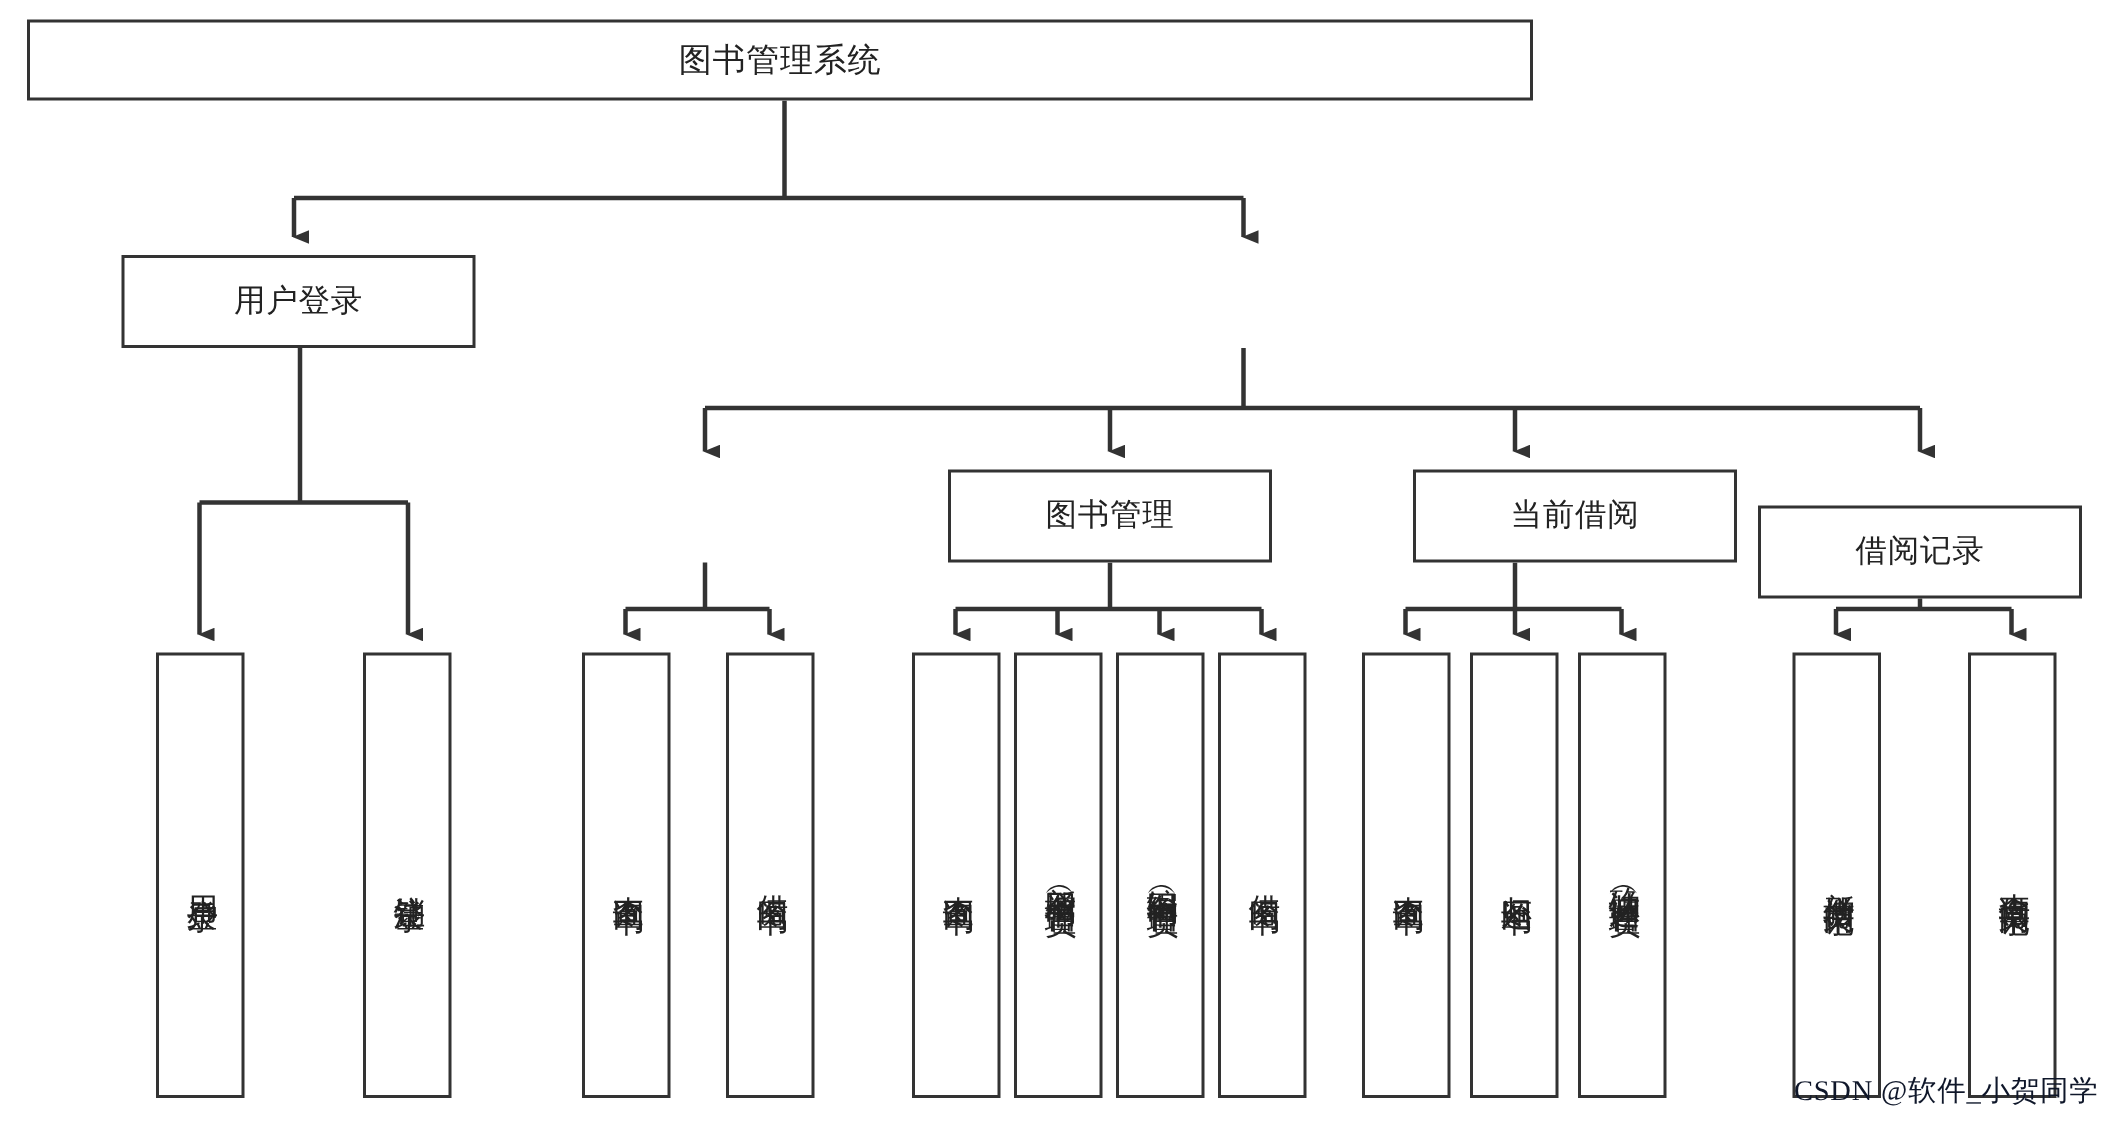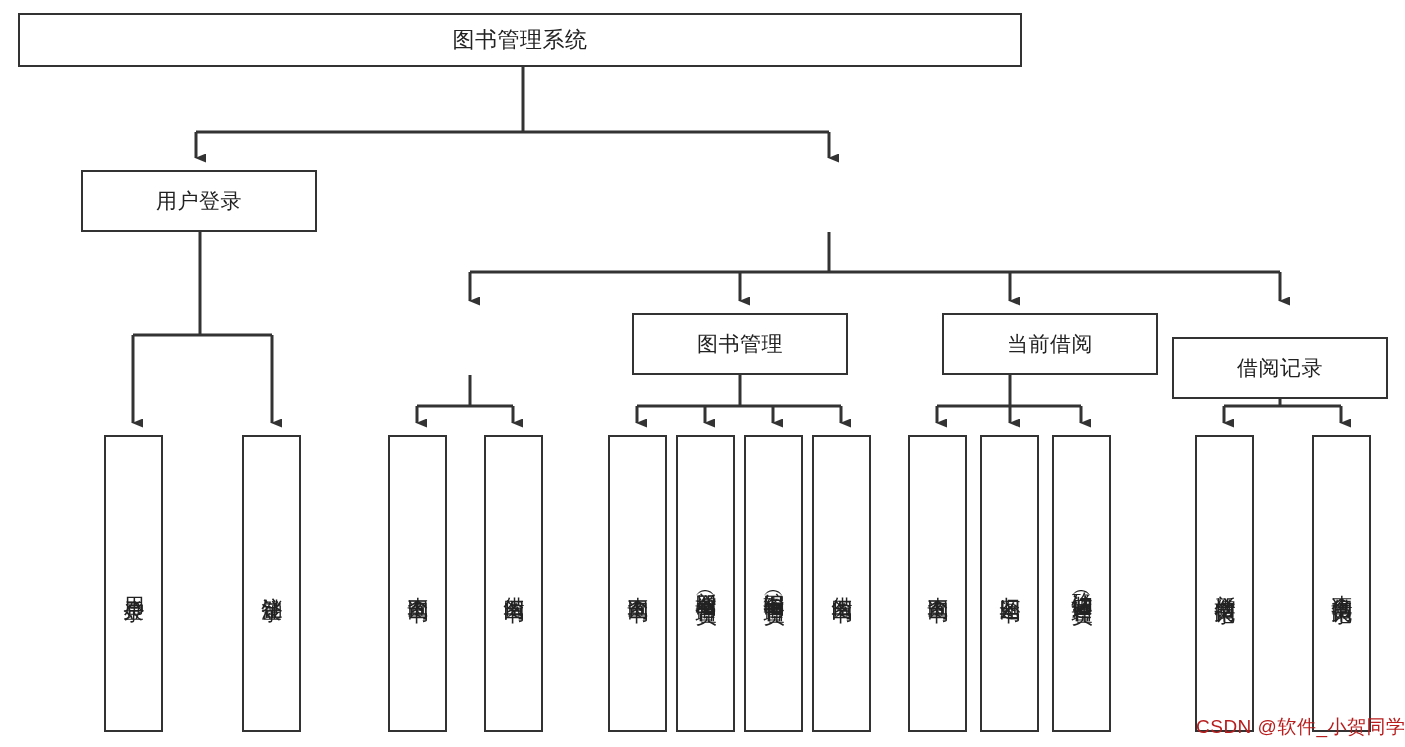--- a/index.html
+++ b/index.html
@@ -52,25 +52,26 @@
     letter-spacing: 2px;
     white-space: normal;
     text-align: center;
     max-height: 100%;
   }
   .node-box.root .node-label {
     font-size: 22px;
   }
   .watermark {
     position: absolute;
-    color: #b91c1c;
+    color: #0f172a;
     font-size: 19px;
     white-space: nowrap;
     letter-spacing: 0.5px;
     pointer-events: none;
+    font-family: Liberation Serif, serif;
   }
 </style>
 </head>
 <body>
 
 <div id="diagram-root">
 
   <svg class="diagram-canvas" viewBox="0 0 1405 747" xmlns="http://www.w3.org/2000/svg">
     <defs>
       <marker id="arrowhead" markerWidth="9" markerHeight="11" refX="4.5" refY="10" orient="auto" markerUnits="userSpaceOnUse">

